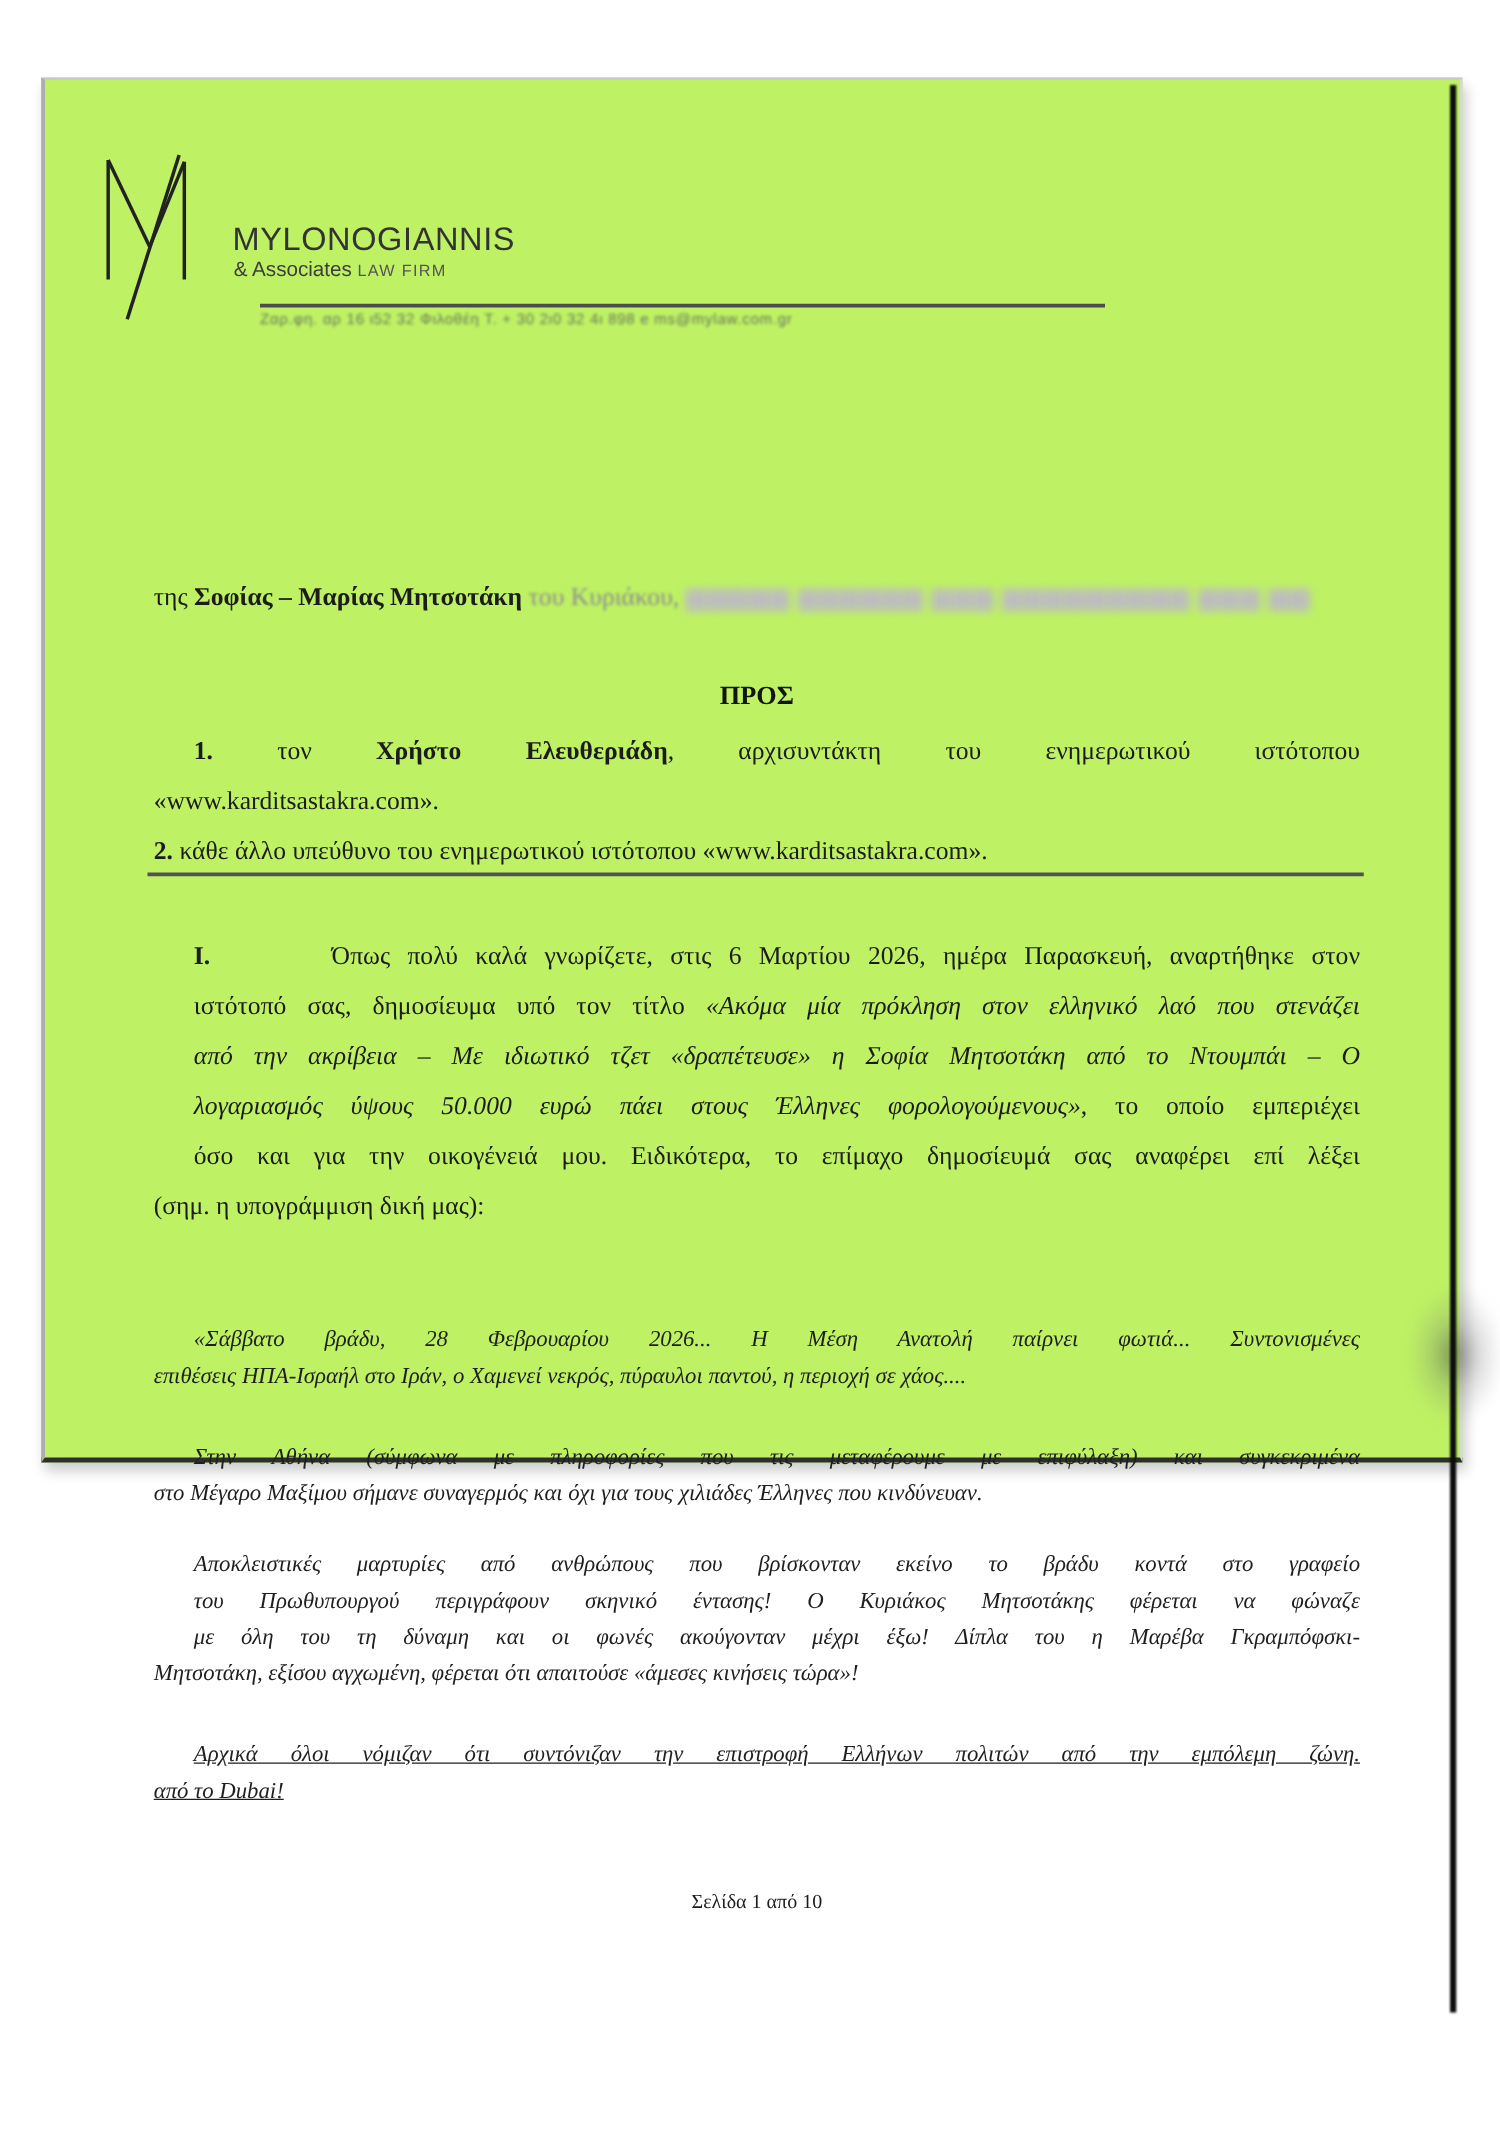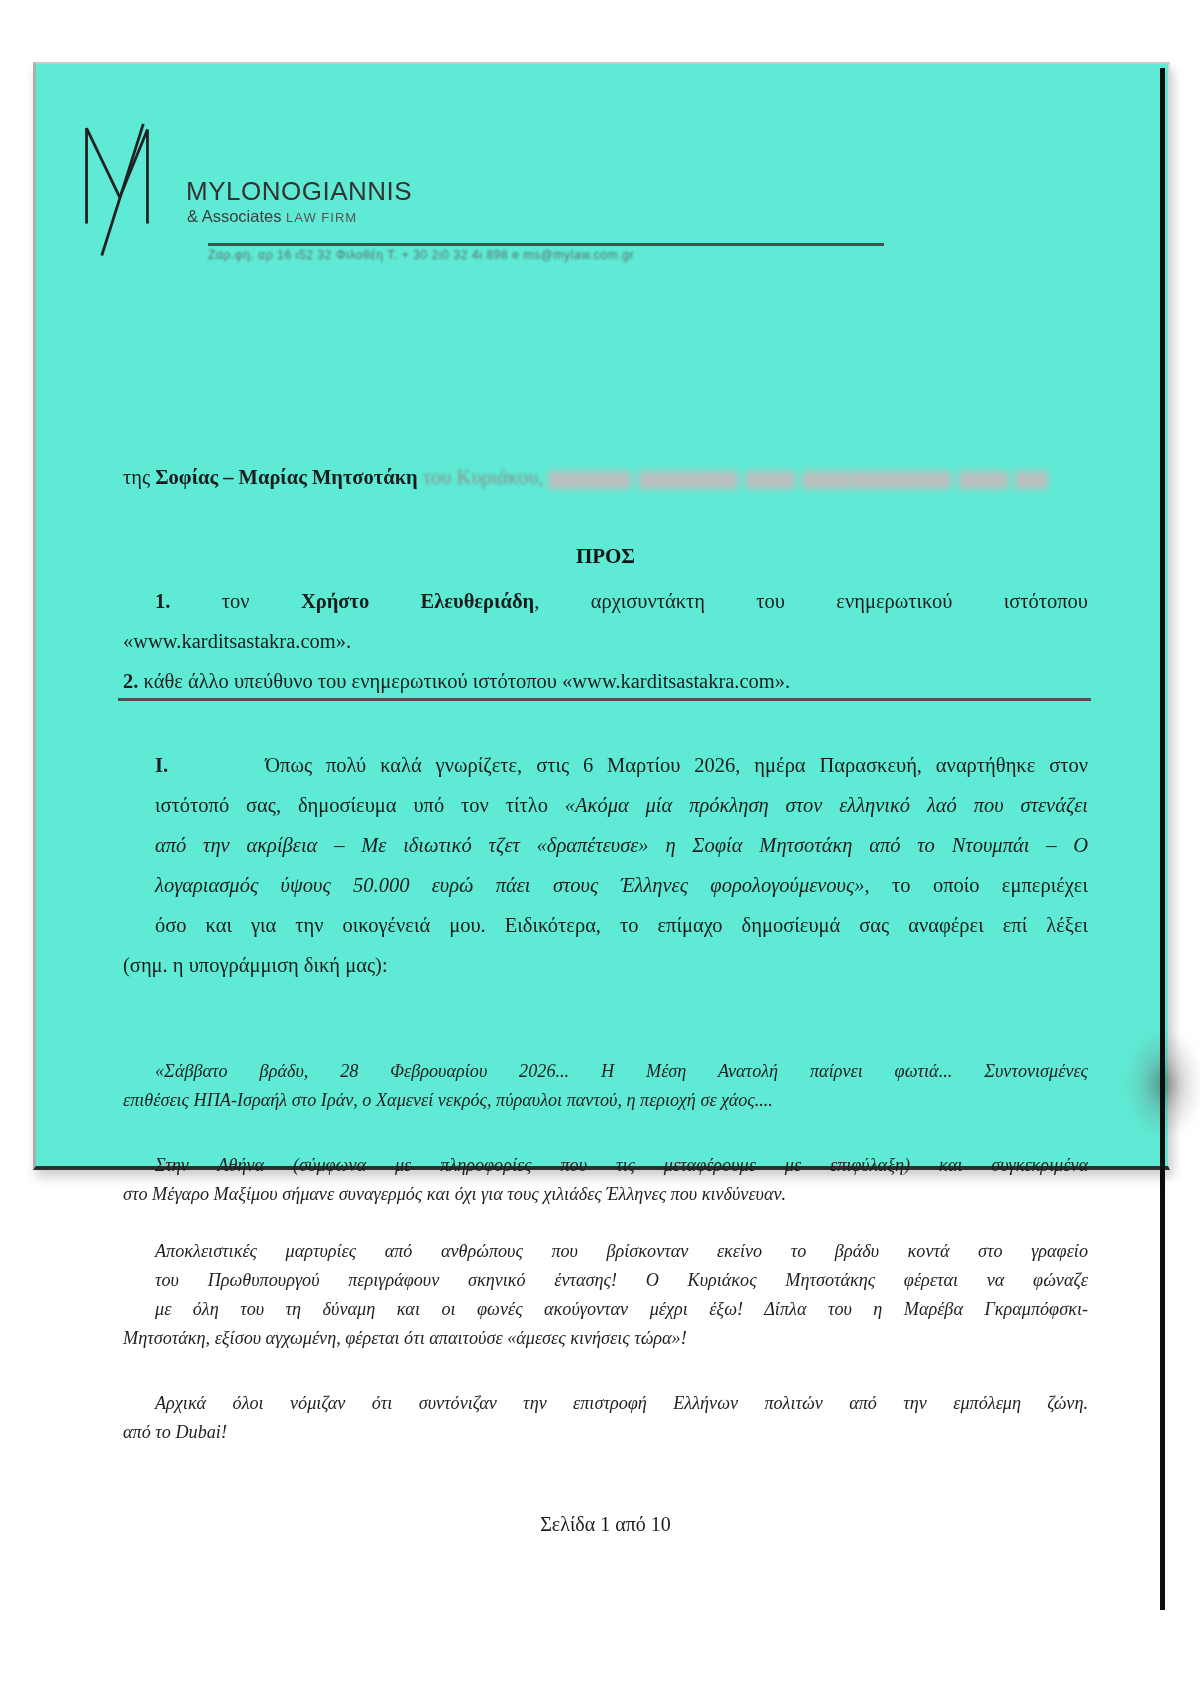--- a/index.html
+++ b/index.html
@@ -4,21 +4,21 @@
 <style>
   html,body{margin:0;padding:0;}
   body{
     width:1200px;height:1704px;
     background:#ffffff;
     font-family:"Liberation Serif","DejaVu Serif",serif;
     position:relative;overflow:hidden;
   }
   .page{
     position:absolute;left:33px;top:62px;width:1137px;height:1108px;
-    background:#5eead4;box-sizing:border-box;
+    background:#bef264;box-sizing:border-box;
     border-top:2px solid #c9c9c9;
     border-left:3px solid #adadad;
     border-right:2px solid #d8d8d8;
     border-bottom:4px solid #2e2e2e;
     box-shadow:3px 7px 10px rgba(0,0,0,.20);
   }
   .abs{position:absolute;}
   
   .logo-svg{left:45px;top:55px;width:72px;height:140px;}
   .firm-name{left:150px;top:112px;font-family:"Liberation Sans",sans-serif;
@@ -36,23 +36,23 @@
   .party-line{left:87px;top:401px;width:1000px;font-size:20.5px;color:#1c1c1c;white-space:nowrap;}
   
   .pros-heading{left:87px;top:480px;width:965px;text-align:center;
     font-weight:bold;font-size:21px;color:#141414;}
   
   .addressees{left:87px;top:517px;width:965px;font-size:20.5px;line-height:40px;color:#1c1c1c;}
   .separator{left:82px;top:634px;width:973px;height:3px;background:#525252;filter:blur(.4px);}
   .body-para{left:87px;top:681px;width:965px;font-size:20.5px;line-height:40px;color:#1c1c1c;}
   
   .quote{left:87px;width:965px;font-size:18.2px;line-height:29px;font-style:italic;color:#1f1f1f;}
-  .q1{top:993px;} .q2{top:1087px;} .q3{top:1173px;} .q4{top:1325px;}
+  .q1{top:993px;} .q2{top:1087px;} .q3{top:1173px;} .q4{top:1325px;text-decoration:underline;}
   
-  .page-footer{left:87px;top:1449px;width:965px;text-align:center;font-size:20px;color:#1c1c1c;}
+  .page-footer{left:87px;top:1449px;width:965px;text-align:center;font-size:16px;color:#1c1c1c;}
   
   .scan-line-right{left:1124px;top:4px;width:5px;height:1542px;background:#0d0d0d;filter:blur(.7px);}
   .scan-smudge{left:1090px;top:965px;width:76px;height:110px;
     background:radial-gradient(closest-side,rgba(70,70,70,.55),rgba(120,120,120,.25),transparent);
     filter:blur(5px);}
   
   .tline{white-space:normal;}
   .tline.stretch{text-align:justify;text-align-last:justify;margin-left:32px;}
   .run-b{font-weight:bold;}
   .run-i{font-style:italic;}

